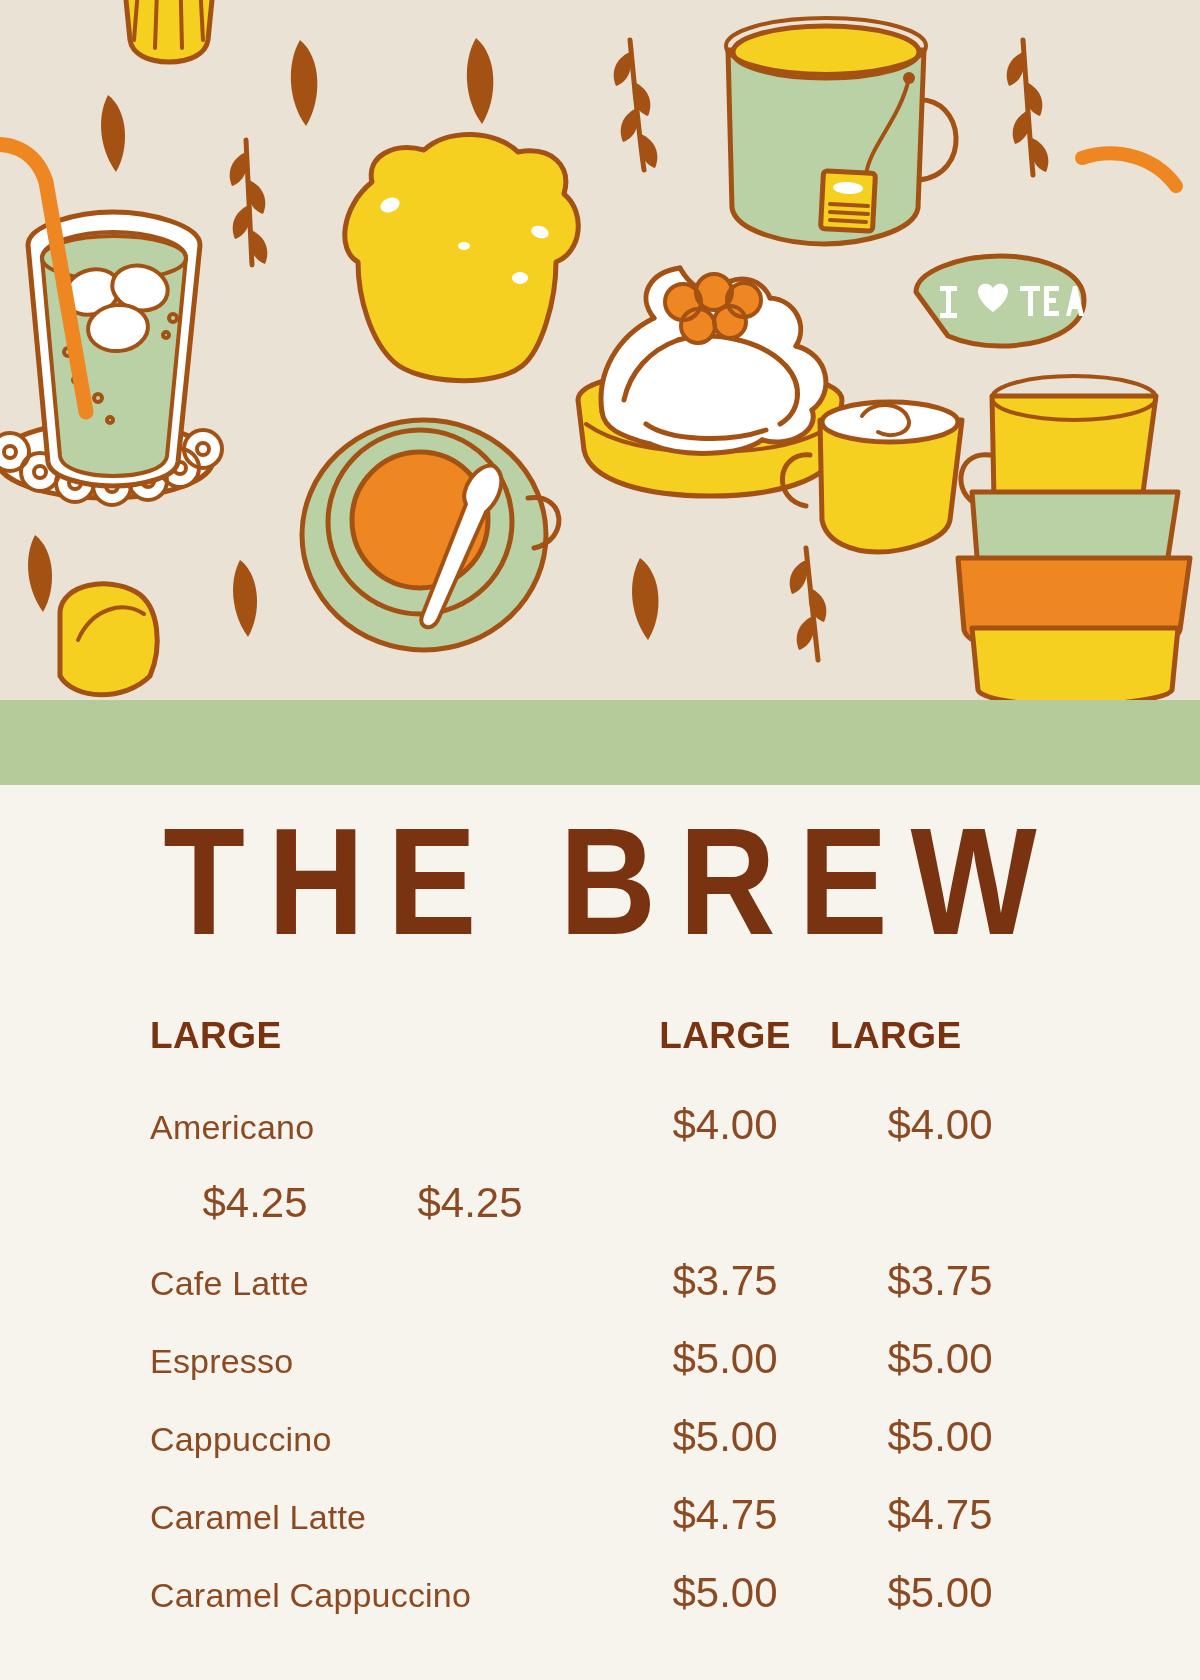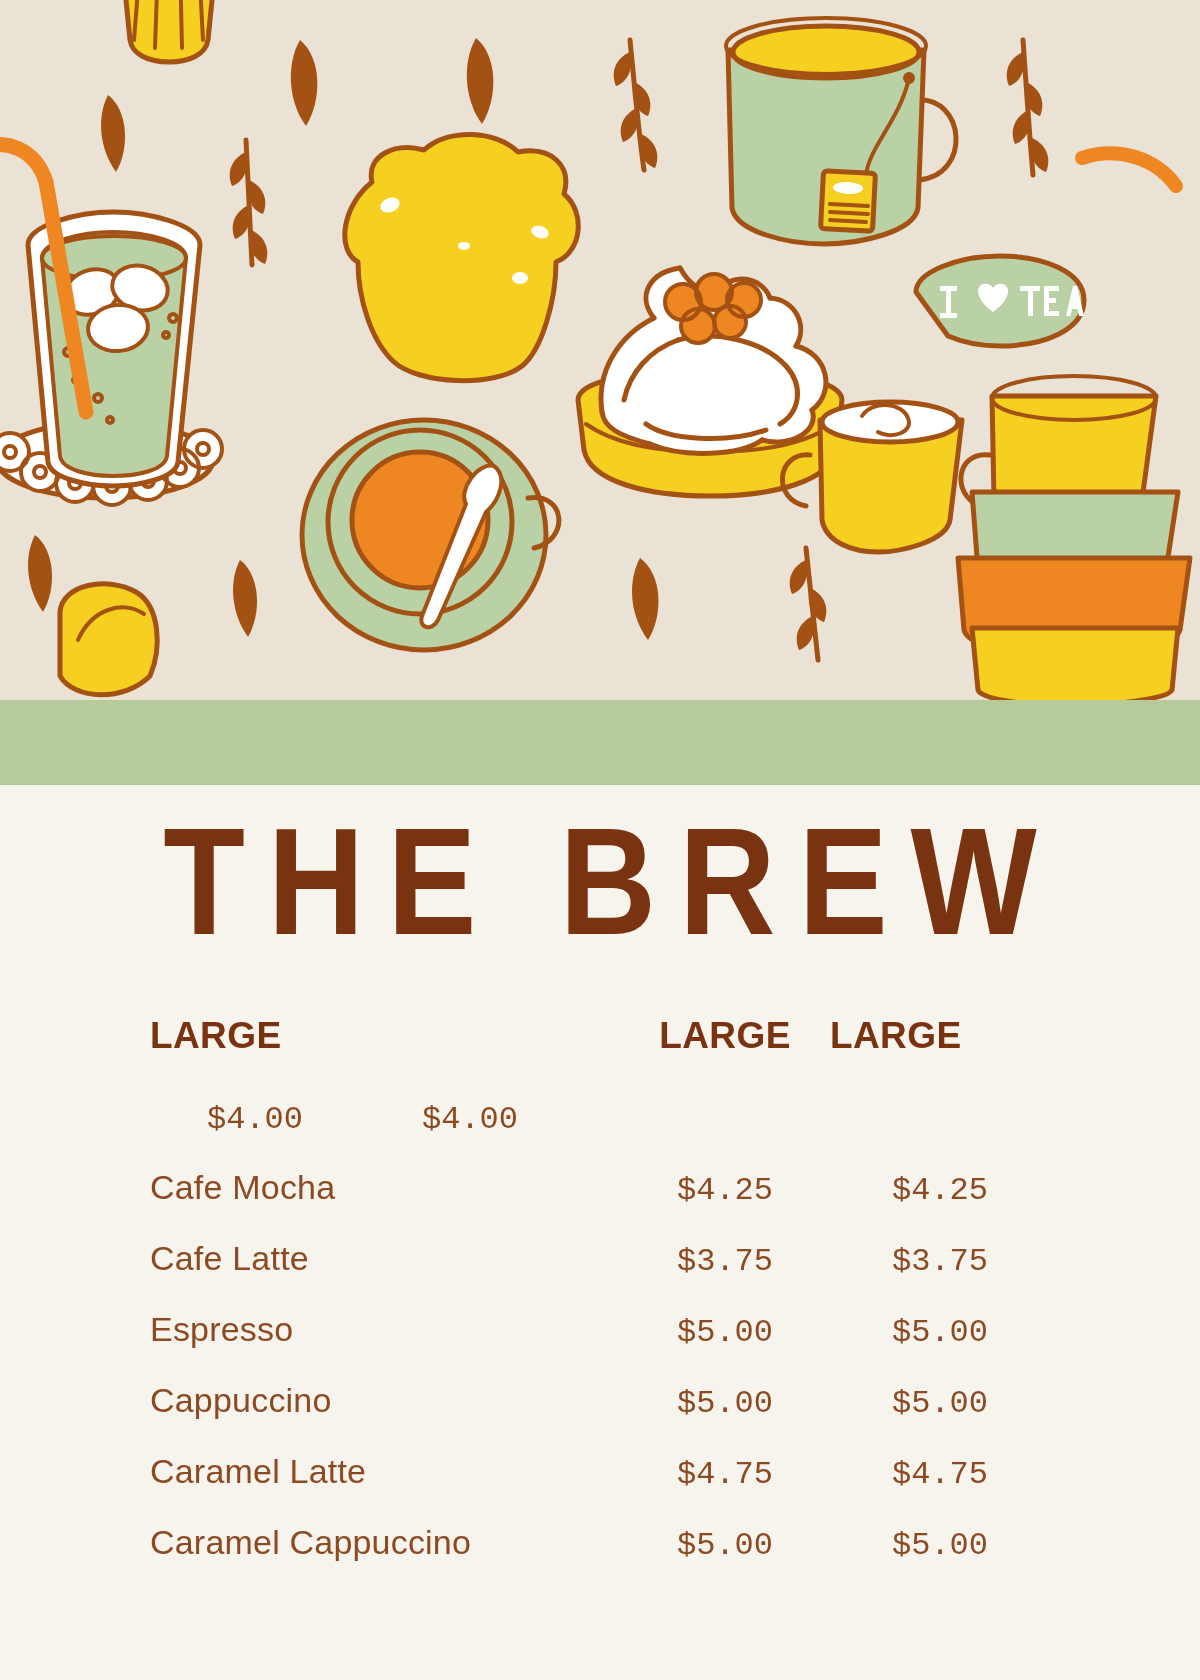--- a/index.html
+++ b/index.html
@@ -75,23 +75,23 @@
   .item-row{margin-bottom:30px;}
   .item-row .col-item{
     font-family:"Liberation Sans Narrow","Liberation Sans",sans-serif;
     font-weight:400;
     font-size:34px;
     color:#8C4A22;
     letter-spacing:0.2px;
   }
   .item-row .col-small,
   .item-row .col-large{
-    font-family:Liberation Mono, monospace;
+    font-family:Liberation Sans, sans-serif;
     font-weight:400;
-    font-size:32px;
+    font-size:42px;
     color:#8C4A22;
   }
 </style>
 </head>
 <body>
 
 <div id="page">
 
   <div class="illo-band">
     <svg width="1200" height="700" viewBox="0 0 1200 700" xmlns="http://www.w3.org/2000/svg">
@@ -375,26 +375,26 @@
 
     <div class="menu-table">
 
       <div class="row head-row">
         <div class="col-item">LARGE</div>
         <div class="col-small">LARGE</div>
         <div class="col-large">LARGE</div>
       </div>
 
       <div class="row item-row">
+        <div class="col-item">Americano</div>
         <div class="col-small">$4.00</div>
         <div class="col-large">$4.00</div>
       </div>
 
       <div class="row item-row">
-        <div class="col-item">Cafe Mocha</div>
         <div class="col-small">$4.25</div>
         <div class="col-large">$4.25</div>
       </div>
 
       <div class="row item-row">
         <div class="col-item">Cafe Latte</div>
         <div class="col-small">$3.75</div>
         <div class="col-large">$3.75</div>
       </div>
 

